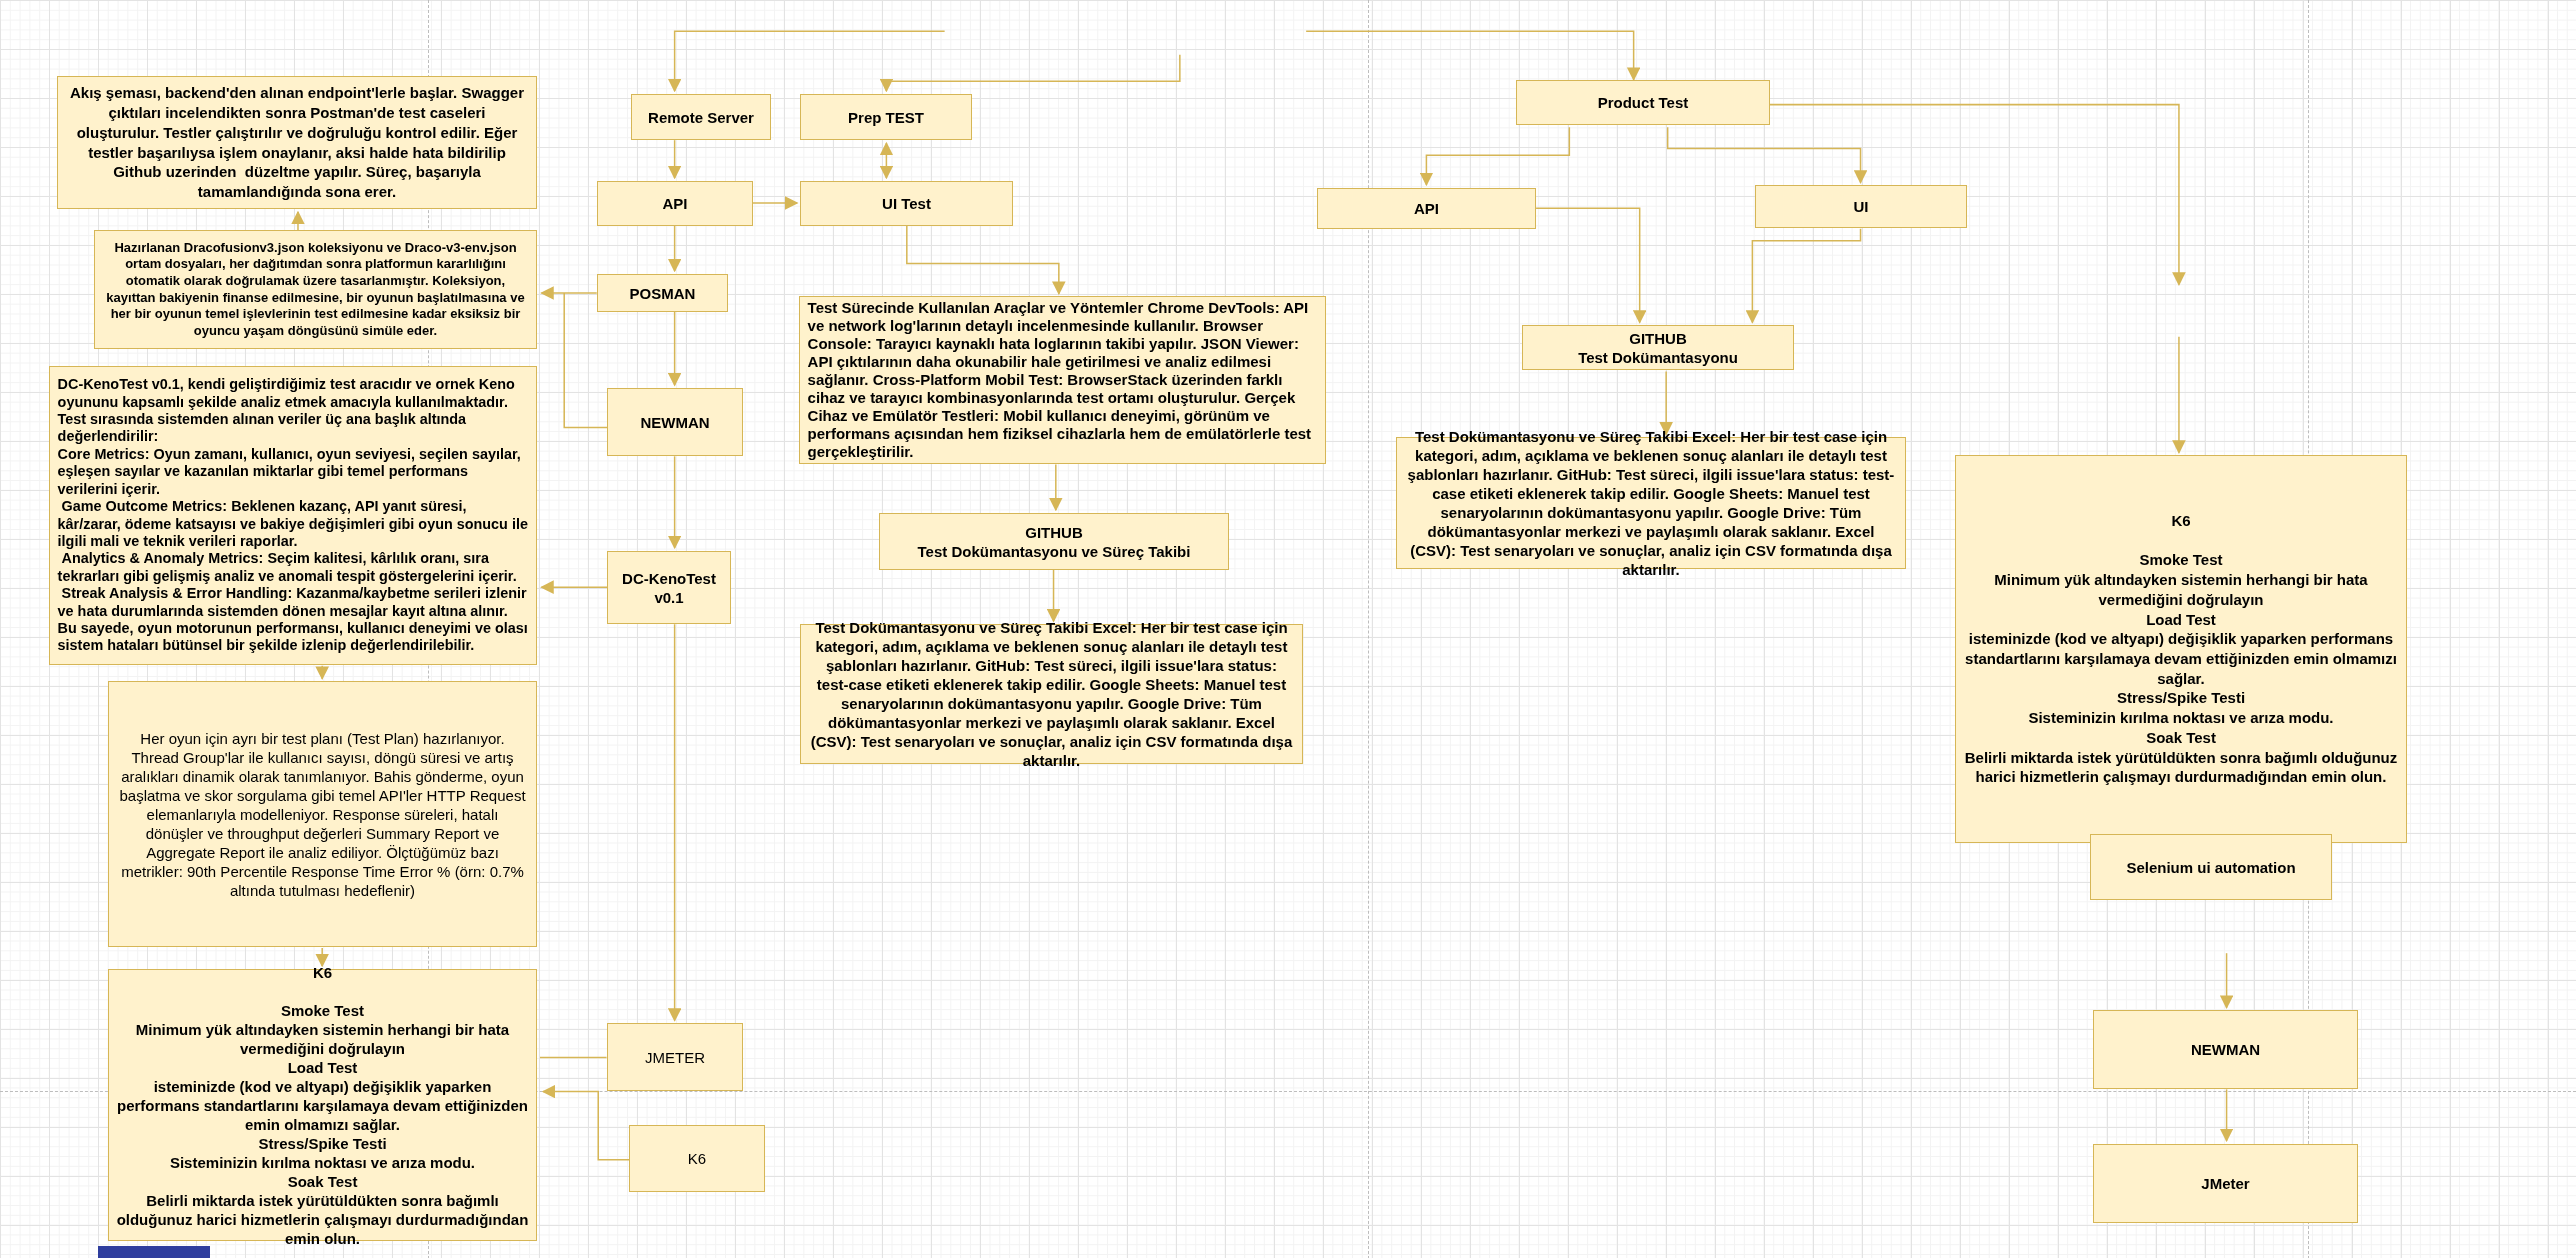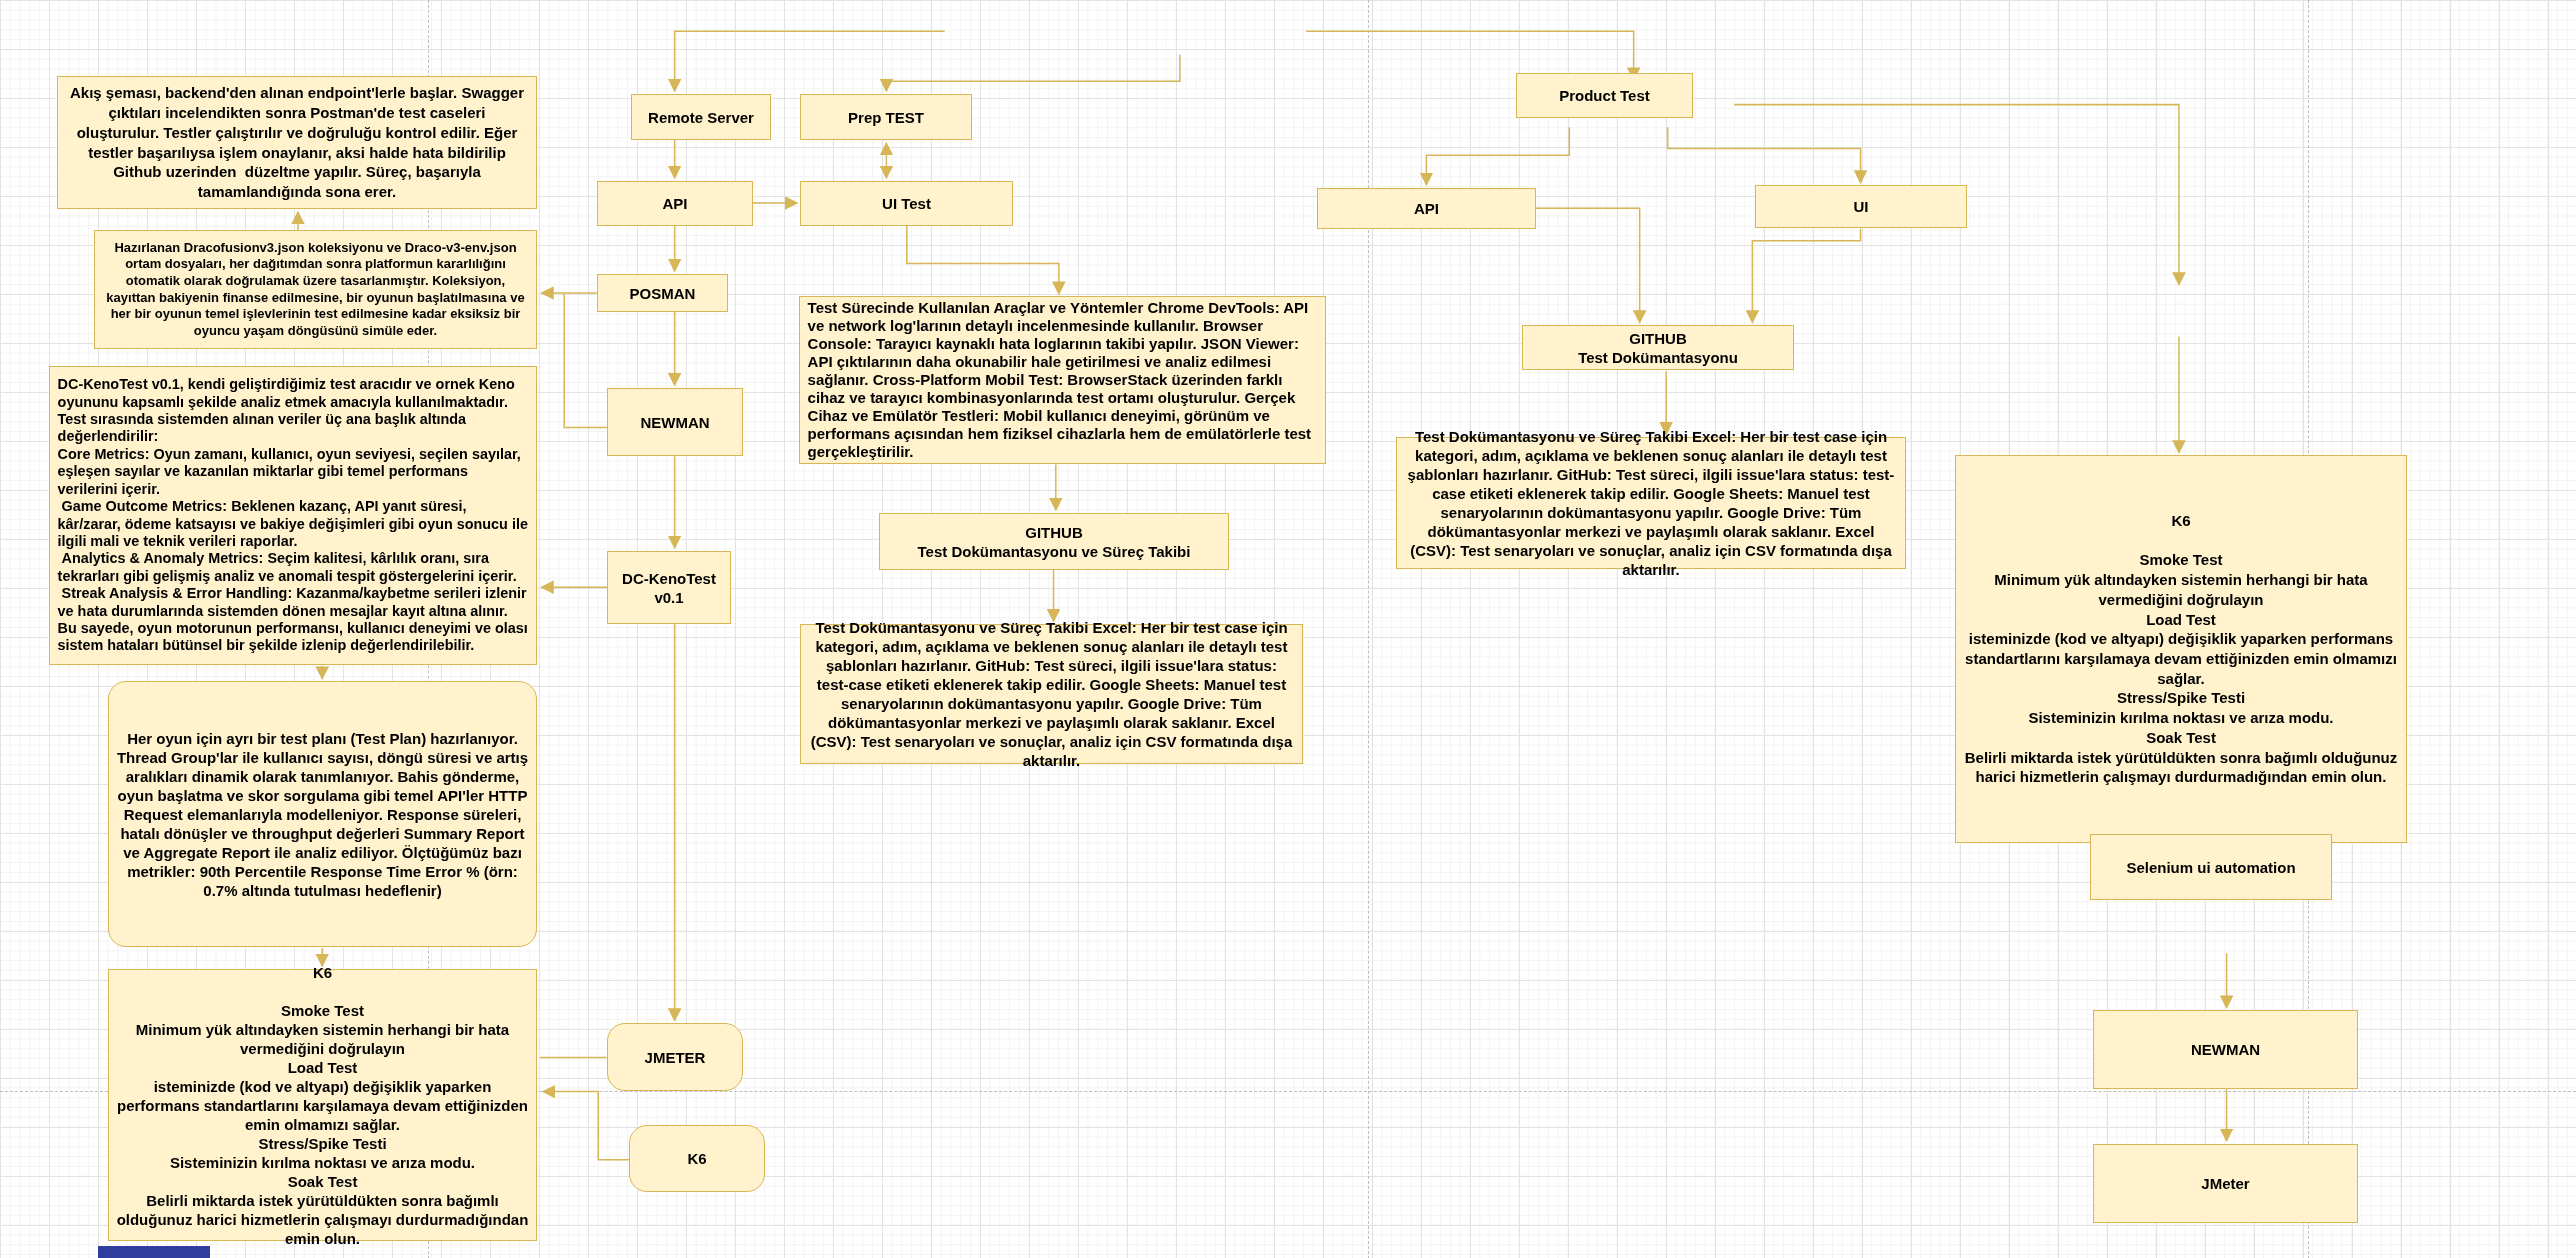--- a/index.html
+++ b/index.html
@@ -21,21 +21,21 @@
   #edges{position:absolute;left:0;top:0;z-index:2;}
   .node,.note{
     position:absolute;box-sizing:border-box;z-index:3;
     background:#FFF2CC;border:1.5px solid #D6B656;
     color:#000;display:flex;align-items:center;justify-content:center;
     text-align:center;font-weight:700;font-size:15px;line-height:19px;
     white-space:pre-wrap;
   }
   .note{padding:6px 7.6px;}
   .left{justify-content:flex-start;text-align:left;}
-  .regular{font-weight:700;border-radius:18px;}
+  .regular{font-weight:400;}
   .fs18{font-size:13px;line-height:16.6px;}
   .fs19{font-size:14.4px;line-height:17.4px;}
   .lh26{line-height:19.7px;}
   .lh24{line-height:18px;}
   .footer-bar{position:absolute;z-index:4;}
 </style>
 </head>
 <body>
 
 <div id="canvas">
@@ -120,21 +120,21 @@
 
   <div class="node" style="left:631px;top:94px;width:140px;height:46px">Remote Server</div>
   <div class="node" style="left:800px;top:94px;width:172px;height:46px">Prep TEST</div>
   <div class="node" style="left:597px;top:181px;width:156px;height:45px">API</div>
   <div class="node" style="left:800px;top:181px;width:213px;height:45px">UI Test</div>
   <div class="node" style="left:597px;top:274px;width:131px;height:38px">POSMAN</div>
   <div class="node" style="left:607px;top:388px;width:136px;height:68px">NEWMAN</div>
   <div class="node" style="left:607px;top:551px;width:124px;height:73px">DC-KenoTest v0.1</div>
   <div class="node regular" style="left:607px;top:1023px;width:136px;height:68px">JMETER</div>
   <div class="node regular" style="left:629px;top:1125px;width:136px;height:67px">K6</div>
-  <div class="node" style="left:1516px;top:73px;width:177px;height:45px">Product Test</div>
+  <div class="node" style="left:1516px;top:80px;width:254px;height:45px">Product Test</div>
   <div class="node" style="left:1317px;top:188px;width:219px;height:41px">API</div>
   <div class="node" style="left:1755px;top:185px;width:212px;height:43px">UI</div>
   <div class="node" style="left:879px;top:513px;width:350px;height:57px">GITHUB
 Test Dokümantasyonu ve Süreç Takibi</div>
   <div class="node" style="left:1522px;top:325px;width:272px;height:45px">GITHUB
 Test Dokümantasyonu</div>
   <div class="node" style="left:2090px;top:834px;width:242px;height:66px">Selenium ui automation</div>
   <div class="node" style="left:2093px;top:1010px;width:265px;height:79px">NEWMAN</div>
   <div class="node" style="left:2093px;top:1144px;width:265px;height:79px">JMeter</div>
 

